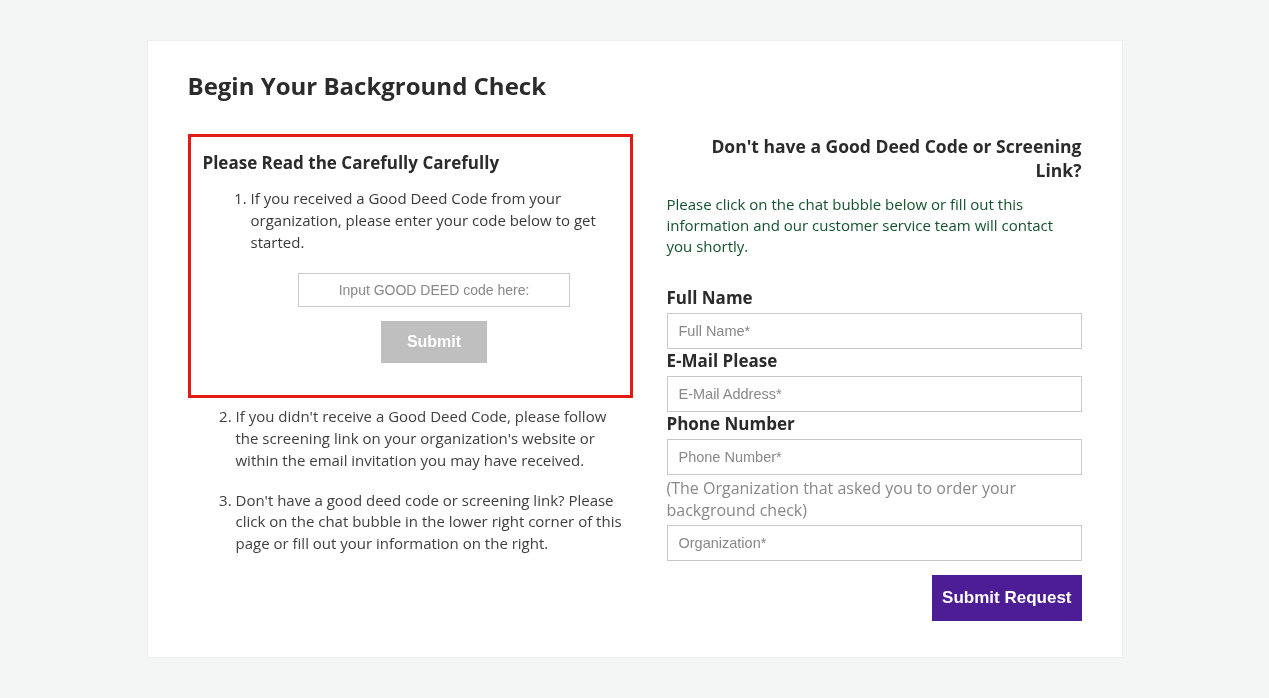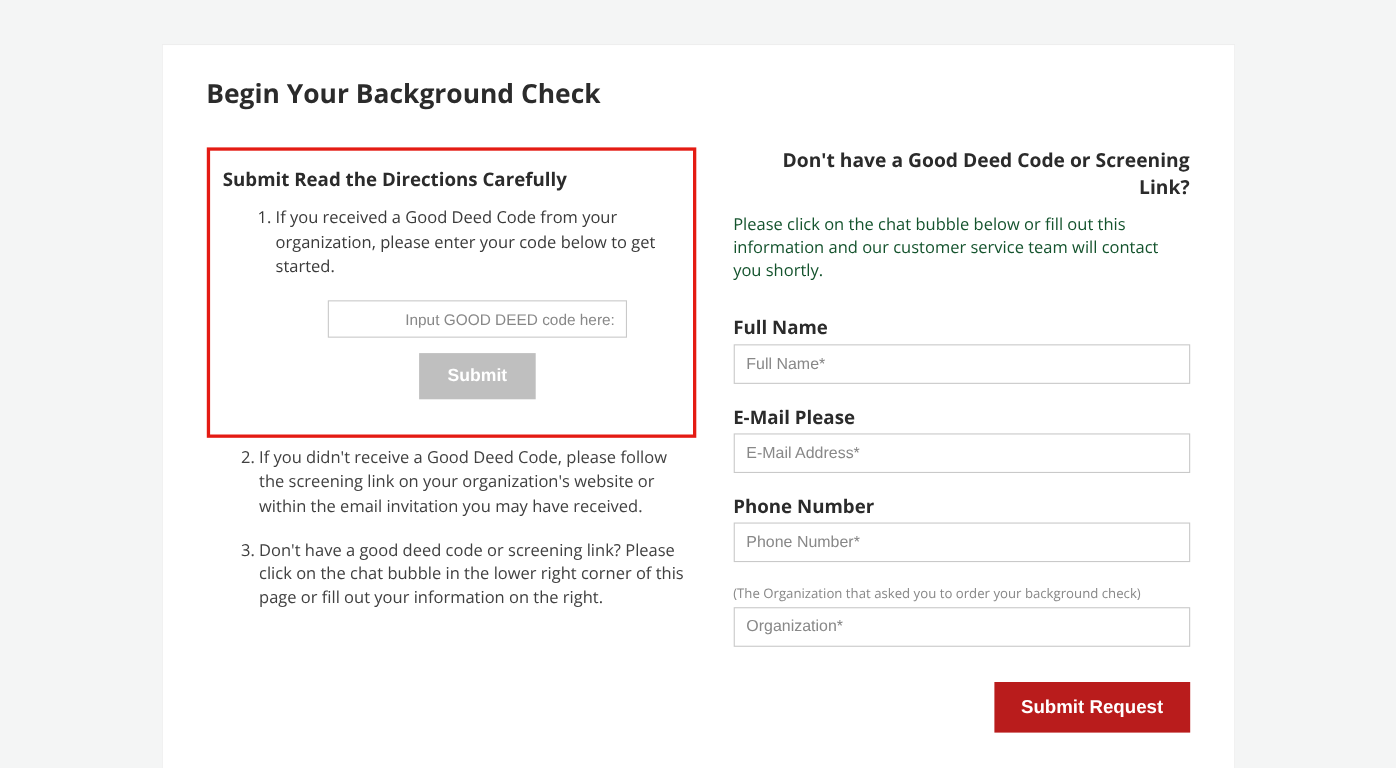--- a/index.html
+++ b/index.html
@@ -68,21 +68,21 @@
   }
   .code-input-wrap { text-align: center; margin-top: 20px; }
   .code-input {
     width: 272px;
     padding: 8px 10px;
     font-size: 14px;
     border: 1px solid #c9c9c9;
     color: #555;
     outline: none;
     display: inline-block;
-    text-align: right;
+    text-align: center;
   }
   .code-input::placeholder { color: #888; }
   .btn-gray {
     display: inline-block;
     margin-top: 14px;
     background: #bfbfbf;
     color: #fff;
     border: none;
     padding: 12px 26px;
     font-size: 16px;
@@ -102,59 +102,58 @@
     margin-bottom: 29px;
   }
   .field-label {
     font-size: 17px;
     font-weight: 700;
     color: #2b2b2b;
     margin-bottom: 4px;
     display: block;
   }
   .subtext {
-    font-size: 12px;
+    font-size: 16px;
     color: #888;
     margin: 2px 0 4px;
   }
   .text-input {
     width: 100%;
     padding: 9px 11px;
     font-size: 14.5px;
     border: 1px solid #c9c9c9;
     color: #701a75;
-    margin-bottom: 18px;
     outline: none;
   }
   .text-input::placeholder { color: #888; }
   .btn-orange {
     float: right;
-    background: #b91c1c;
+    background: #4c1d95;
     color: #fff;
     border: none;
-    padding: 13px 24px;
+    padding: 13px 10px;
     font-size: 17px;
     font-weight: 700;
     cursor: pointer;
     margin-top: 14px;
   }
   .clearfix::after { content:""; display:table; clear:both; }
 </style>
 </head>
 <body>
 
 <div class="page">
   <div class="card">
     <h1 class="page-title">Begin Your Background Check</h1>
 
     <div class="cols">
 
       <div class="left">
         <div class="red-box">
-          <h2>Submit Read the Directions Carefully</h2>
+          <h2>Please Read the Carefully Carefully</h2>
           <ol class="dir-list" start="1">
             <li>
               <span>If you received a Good Deed Code from your organization, please enter your code below to get started.</span>
               <div class="code-input-wrap">
                 <input type="text" class="code-input" placeholder="Input GOOD DEED code here:" style="">
                 <br>
                 <button class="btn-gray">Submit</button>
               </div>
             </li>
           </ol>

